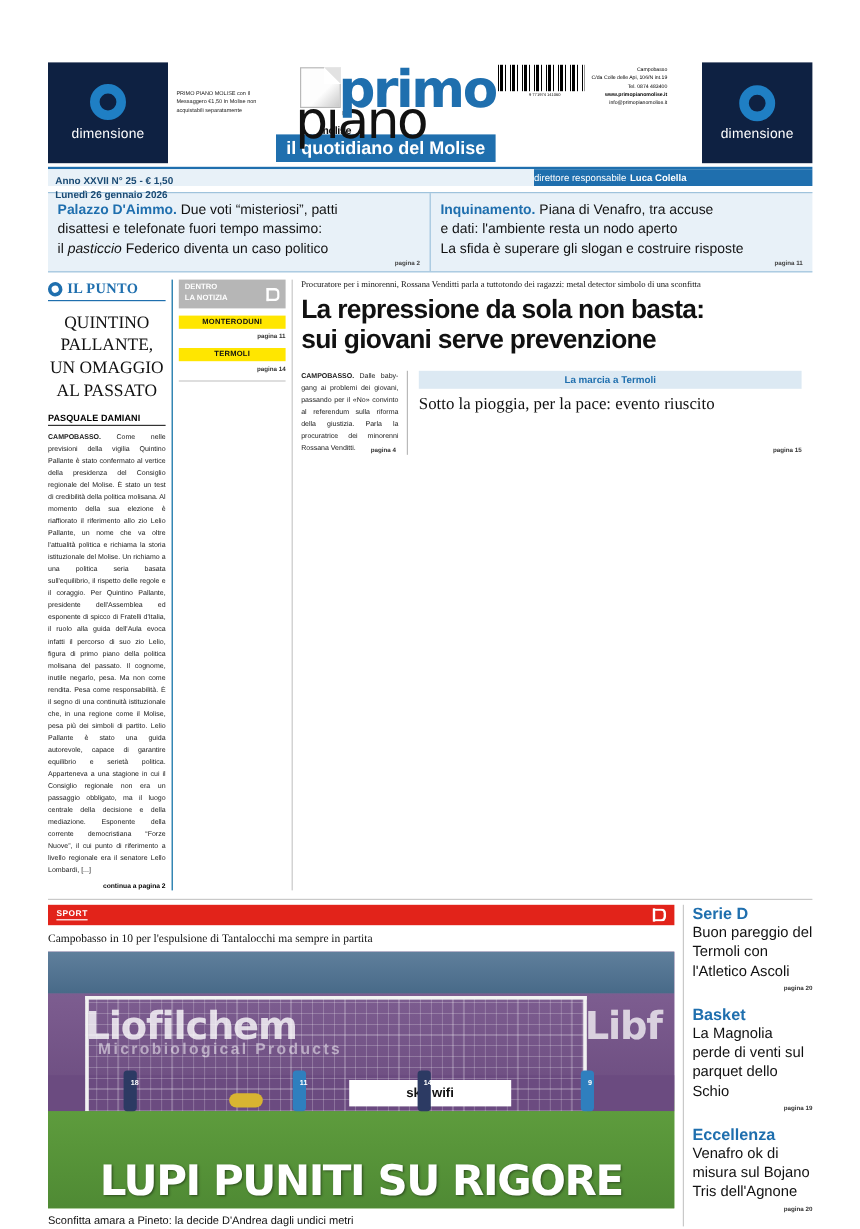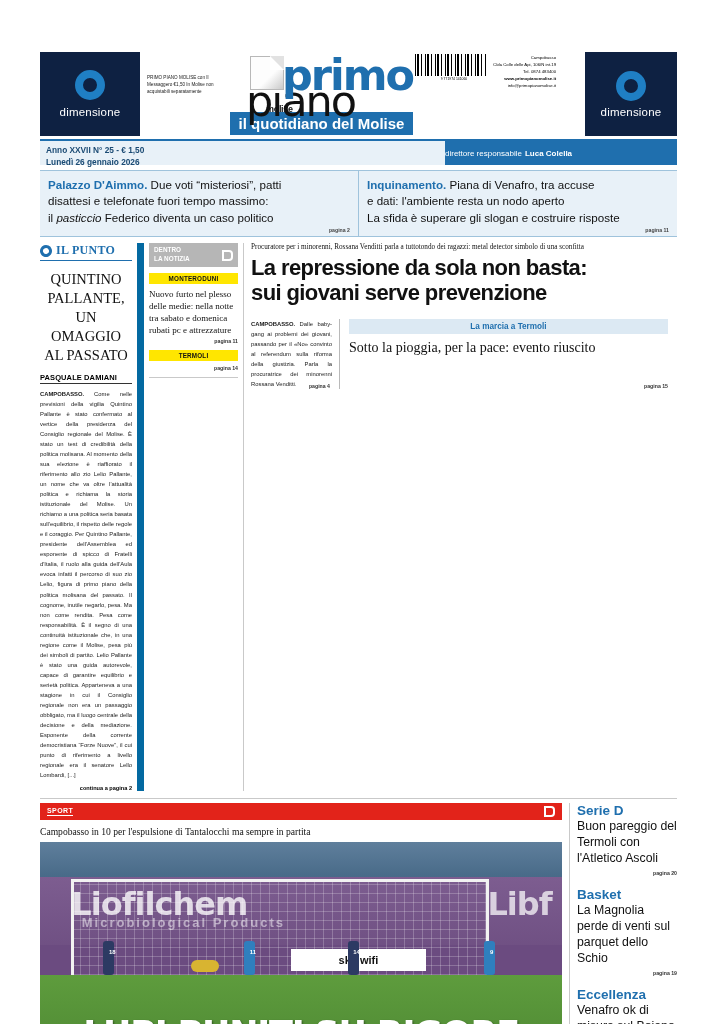--- a/index.html
+++ b/index.html
@@ -62,42 +62,42 @@
   }
   .barcode-num { font-size: 3.4px; text-align: center; margin-top: 1px; }
   .contact { font-size: 4.3px; line-height: 1.6; text-align: right; padding-right: 2px; padding-top: 3px; }
   .contact b { font-weight: bold; }
   .dim-box2 {
     width: 92px; background: #0e2142; display: flex; flex-direction: column;
     align-items: center; justify-content: center; gap: 5px; flex: none; margin-left: auto;
   }
 
   
-  .infobar { display: flex; height: 26px; margin: 3px 40px 0 40px; border-top: 2px solid #1f6fae; }
+  .infobar { display: flex; height: 16px; margin: 3px 40px 0 40px; border-top: 2px solid #1f6fae; }
   .infobar-left {
     background: #e8f1f8; flex: 1; font-size: 8.3px; font-weight: bold;
     color: #1a4a73; padding: 3px 0 0 6px; line-height: 1.45;
   }
   .infobar-right {
     background: #1f6fae; width: 232px; color: #fff; font-size: 8px;
     display: flex; align-items: center; justify-content: flex-start; padding-right: 8px;
   }
   .infobar-right b { margin-left: 3px; }
 
   
   .summary { display: flex; margin: 5px 40px 0 40px; background: #e8f1f8; border-top: 1px solid #9fc3dc; border-bottom: 1px solid #9fc3dc; }
   .summary-cell { flex: 1; padding: 6px 8px 10px 8px; position: relative; font-size: 11.6px; line-height: 1.42; color: #111; }
   .summary-cell:first-child { border-right: 1px solid #9fc3dc; }
   .summary-cell .lead { color: #1f6fae; font-weight: bold; }
   .summary-cell i { font-style: italic; }
   .pag { font-size: 5.2px; font-weight: bold; color: #444; position: absolute; right: 8px; bottom: 2px; }
 
   
   .main { display: flex; margin: 6px 40px 0 40px; }
-  .col-left { width: 104px; flex: none; padding-right: 5px; border-right: 7px solid #0369a1; }
+  .col-left { width: 104px; flex: none; padding-right: 5px; border-right: 1px solid #0369a1; }
   .col-mid { width: 100px; flex: none; padding: 0 5px; border-right: 1px solid #c9c9c9; }
   .col-right { flex: 1; padding-left: 7px; }
 
   
   .ilpunto { display: flex; align-items: center; gap: 4px; border-bottom: 1px solid #1f6fae; padding-bottom: 2px; }
   .ilpunto-ring {
     width: 12px; height: 12px; border-radius: 50%; border: 3.5px solid #1f6fae;
     transform: rotate(-20deg);
   }
   .ilpunto-label { font-family: "Liberation Serif", serif; font-weight: bold; font-size: 12px; color: #1f6fae; letter-spacing: .3px; }
@@ -297,21 +297,20 @@
     <div class="col-mid">
       <div class="dentro-head">
         <div>
           <div>DENTRO</div>
           <div>LA NOTIZIA</div>
         </div>
         <div class="pp-mark"></div>
       </div>
 
       <div class="tag-yellow">MONTERODUNI</div>
-      <div class="mid-title">Nuovo furto nel plesso delle medie: nella notte tra sabato e domenica rubati pc e attrezzature</div>
       <div class="pag-r">pagina 11</div>
 
       <div class="tag-yellow">TERMOLI</div>
       <div class="pag-r">pagina 14</div>
       <div class="mid-rule"></div>
     </div>
 
     <div class="col-right">
       <div class="kicker">Procuratore per i minorenni, Rossana Venditti parla a tuttotondo dei ragazzi: metal detector simbolo di una sconfitta</div>
       <div class="lead-head">

